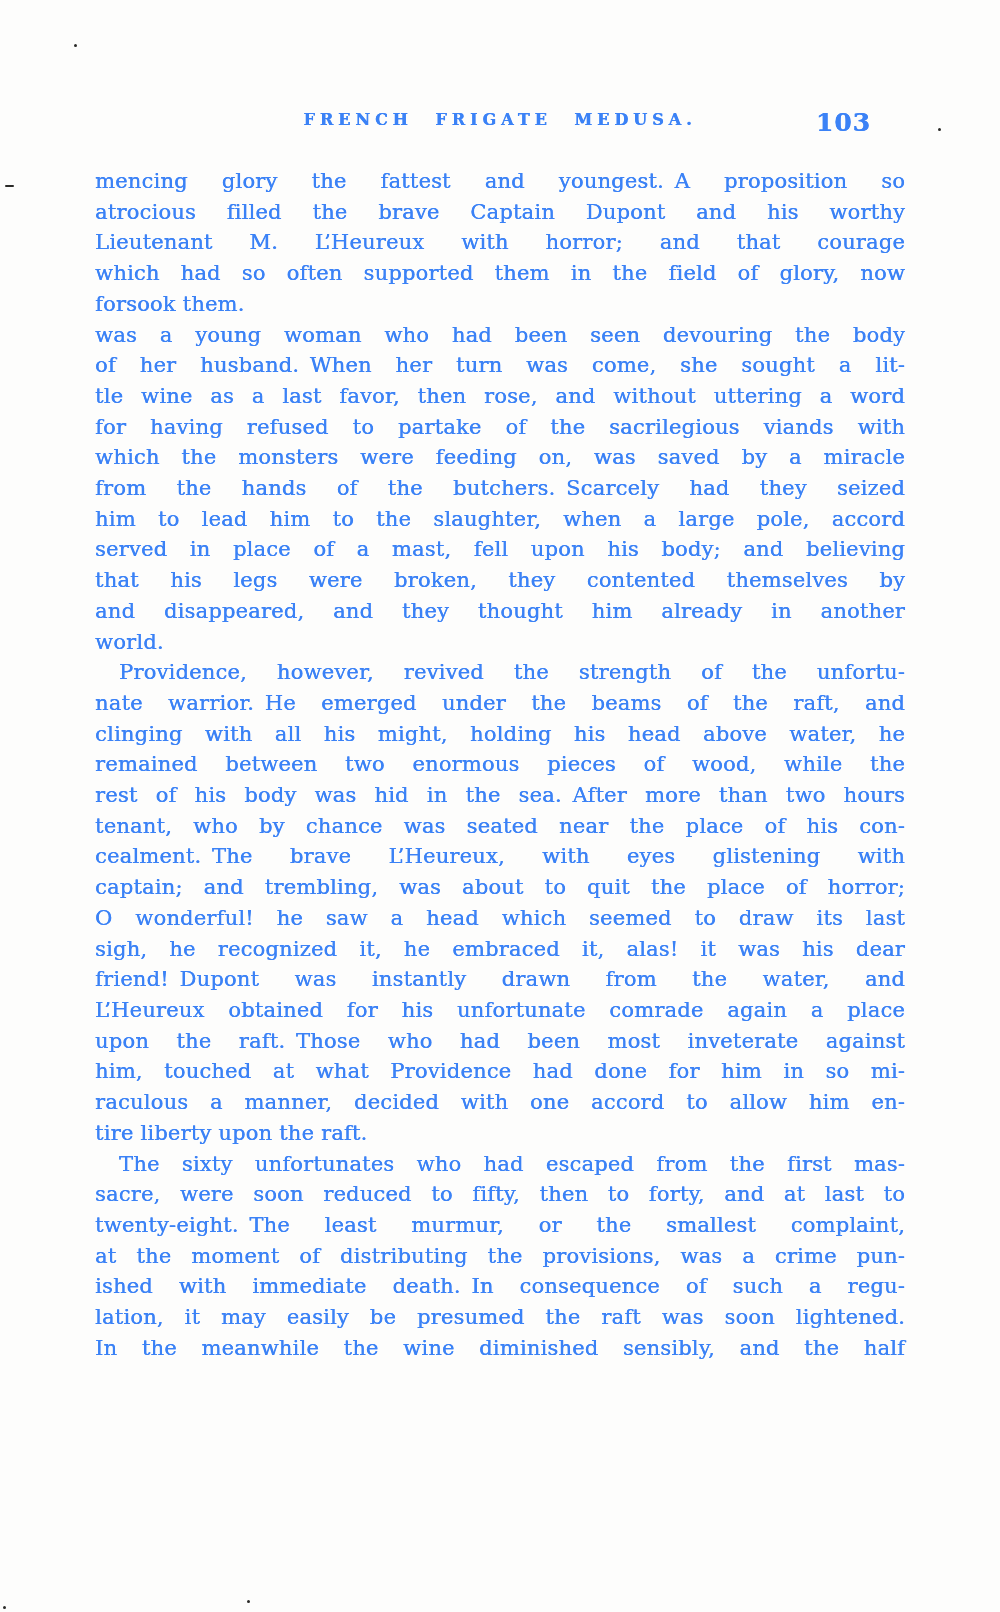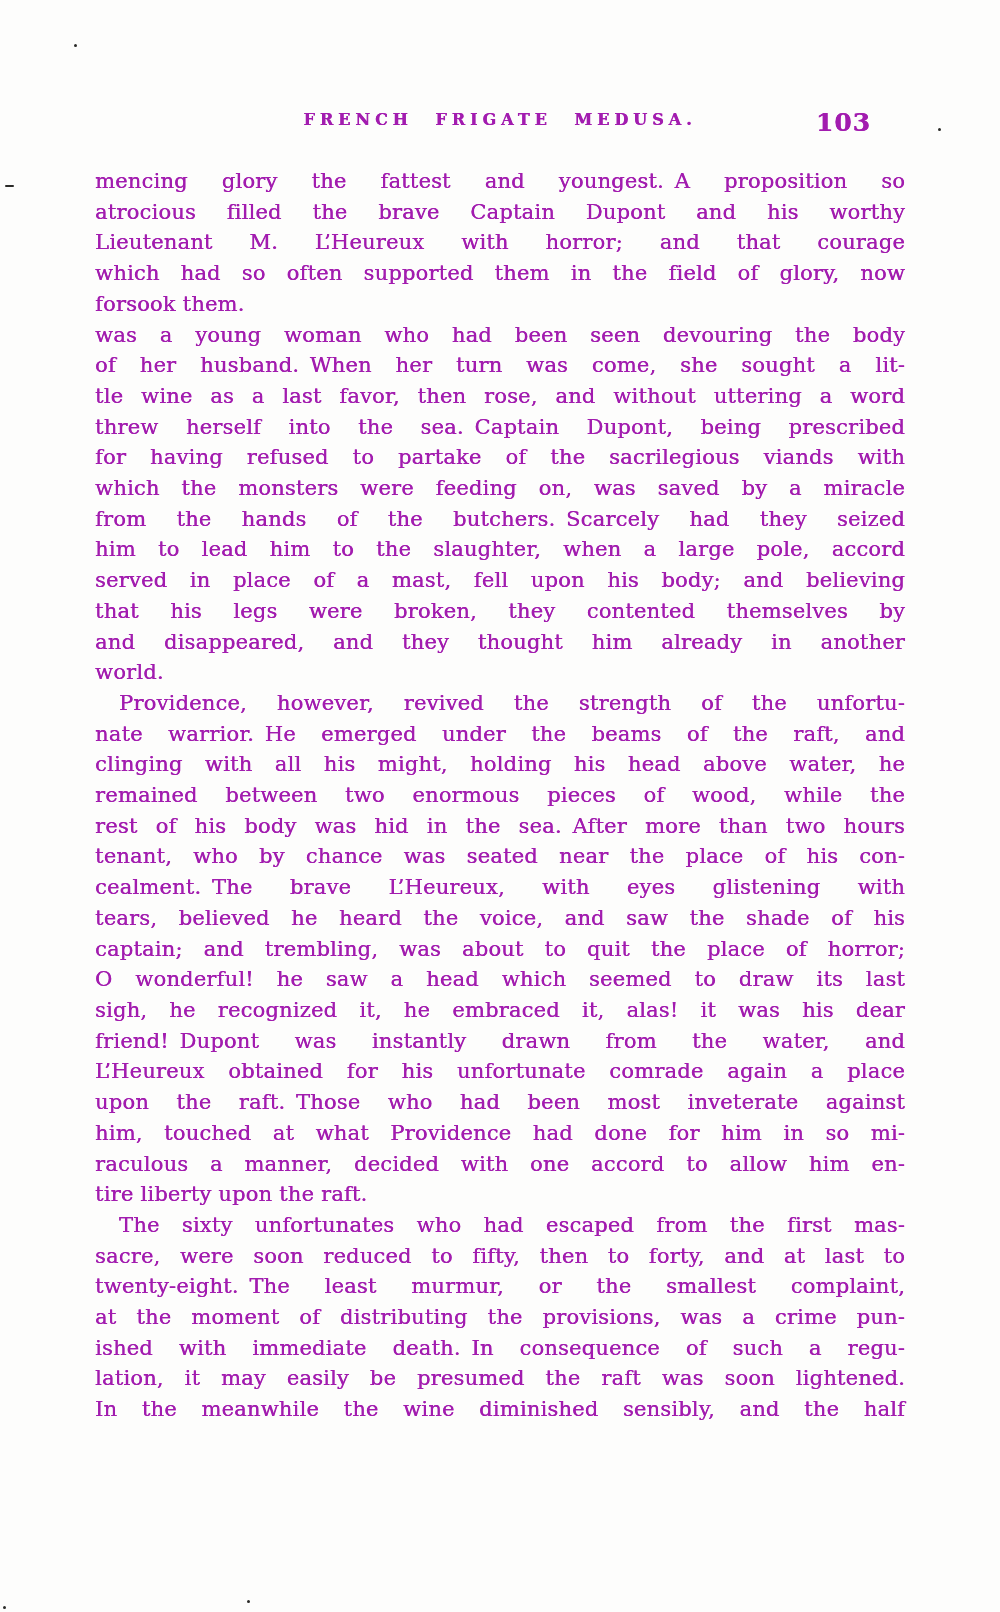--- a/index.html
+++ b/index.html
@@ -6,21 +6,21 @@
     margin: 0;
     padding: 0;
     background: #e8e8e6;
   }
   .page {
     position: relative;
     width: 1000px;
     height: 1612px;
     margin: 0 auto;
     background: #fdfdfc;
-    color: #a21caf;
+    color: #3b82f6;
     font-family: "DejaVu Serif", "Liberation Serif", serif;
     overflow: hidden;
   }
   
   .running-head {
     position: absolute;
     top: 110px;
     left: 95px;
     right: 95px;
     height: 26px;
@@ -87,39 +87,37 @@
         <div class="line">mencing glory the fattest and youngest. A proposition so</div>
         <div class="line">atrocious filled the brave Captain Dupont and his worthy</div>
         <div class="line">Lieutenant M. L’Heureux with horror; and that courage</div>
         <div class="line">which had so often supported them in the field of glory, now</div>
         <div class="line para-end">forsook them.</div>
       </div>
       <div class="paragraph">
         <div class="line">was a young woman who had been seen devouring the body</div>
         <div class="line">of her husband. When her turn was come, she sought a lit-</div>
         <div class="line">tle wine as a last favor, then rose, and without uttering a word</div>
-        <div class="line">threw herself into the sea. Captain Dupont, being prescribed</div>
         <div class="line">for having refused to partake of the sacrilegious viands with</div>
         <div class="line">which the monsters were feeding on, was saved by a miracle</div>
         <div class="line">from the hands of the butchers. Scarcely had they seized</div>
         <div class="line">him to lead him to the slaughter, when a large pole, accord</div>
         <div class="line">served in place of a mast, fell upon his body; and believing</div>
         <div class="line">that his legs were broken, they contented themselves by</div>
         <div class="line">and disappeared, and they thought him already in another</div>
         <div class="line para-end">world.</div>
       </div>
       <div class="paragraph">
         <div class="line indent">Providence, however, revived the strength of the unfortu-</div>
         <div class="line">nate warrior. He emerged under the beams of the raft, and</div>
         <div class="line">clinging with all his might, holding his head above water, he</div>
         <div class="line">remained between two enormous pieces of wood, while the</div>
         <div class="line">rest of his body was hid in the sea. After more than two hours</div>
         <div class="line">tenant, who by chance was seated near the place of his con-</div>
         <div class="line">cealment. The brave L’Heureux, with eyes glistening with</div>
-        <div class="line">tears, believed he heard the voice, and saw the shade of his</div>
         <div class="line">captain; and trembling, was about to quit the place of horror;</div>
         <div class="line">O wonderful! he saw a head which seemed to draw its last</div>
         <div class="line">sigh, he recognized it, he embraced it, alas! it was his dear</div>
         <div class="line">friend! Dupont was instantly drawn from the water, and</div>
         <div class="line">L’Heureux obtained for his unfortunate comrade again a place</div>
         <div class="line">upon the raft. Those who had been most inveterate against</div>
         <div class="line">him, touched at what Providence had done for him in so mi-</div>
         <div class="line">raculous a manner, decided with one accord to allow him en-</div>
         <div class="line para-end">tire liberty upon the raft.</div>
       </div>

